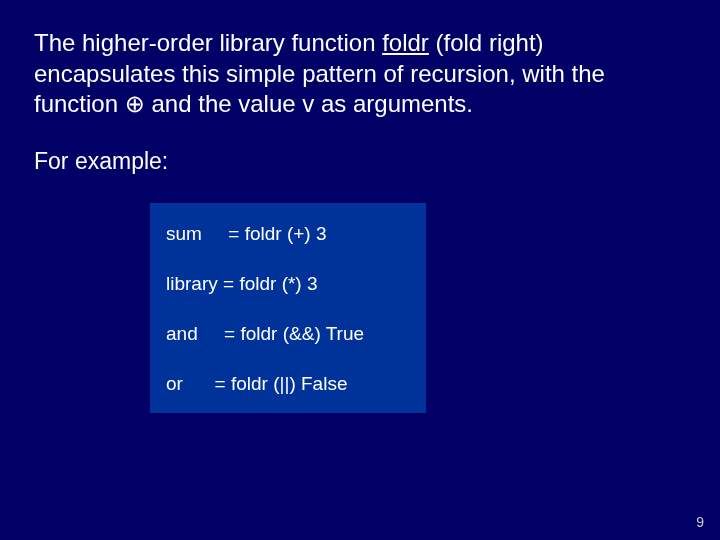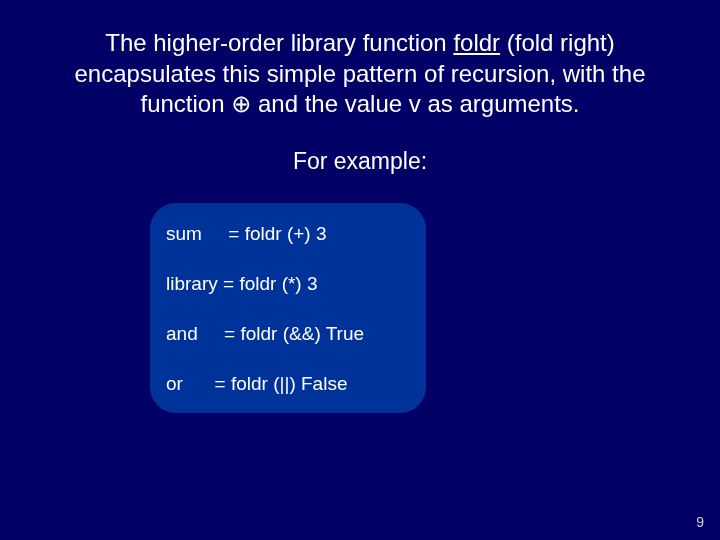--- a/index.html
+++ b/index.html
@@ -1,15 +1,15 @@
 <!DOCTYPE html>
 <html><head>
 <meta charset="utf-8">
 <style>
-  * { margin: 0; padding: 0; box-sizing: border-box; text-align: center; }
+  * { margin: 0; padding: 0; box-sizing: border-box; }
   html, body { width: 720px; height: 540px; }
   body {
     background: #000066;
     color: #ffffff;
     font-family: Arial, Helvetica, sans-serif;
     position: relative;
   }
   .slide {
     width: 720px;
     height: 540px;
@@ -27,21 +27,20 @@
   .example-label {
     font-size: 23px;
     color: #ffffff;
     margin-bottom: 28px;
   }
   .code-box {
     background: #003399;
     width: 276px;
     margin-left: 116px;
     padding: 20px 16px 18px 16px;
-    border-radius: 26px;
   }
   .code-row {
     display: flex;
     font-size: 19px;
     color: #ffffff;
     margin-bottom: 28px;
     white-space: pre;
   }
   .code-row:last-child { margin-bottom: 0; }
   .page-num {

